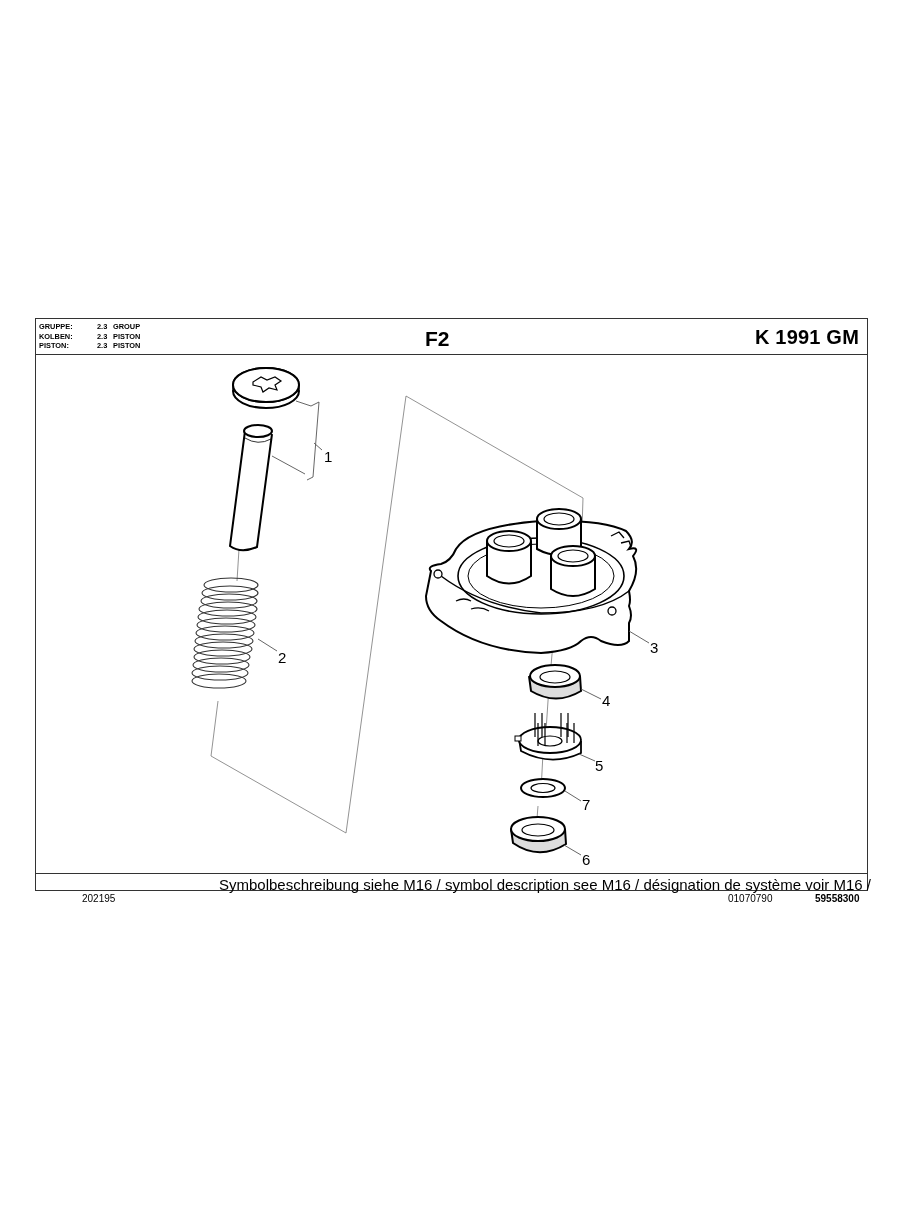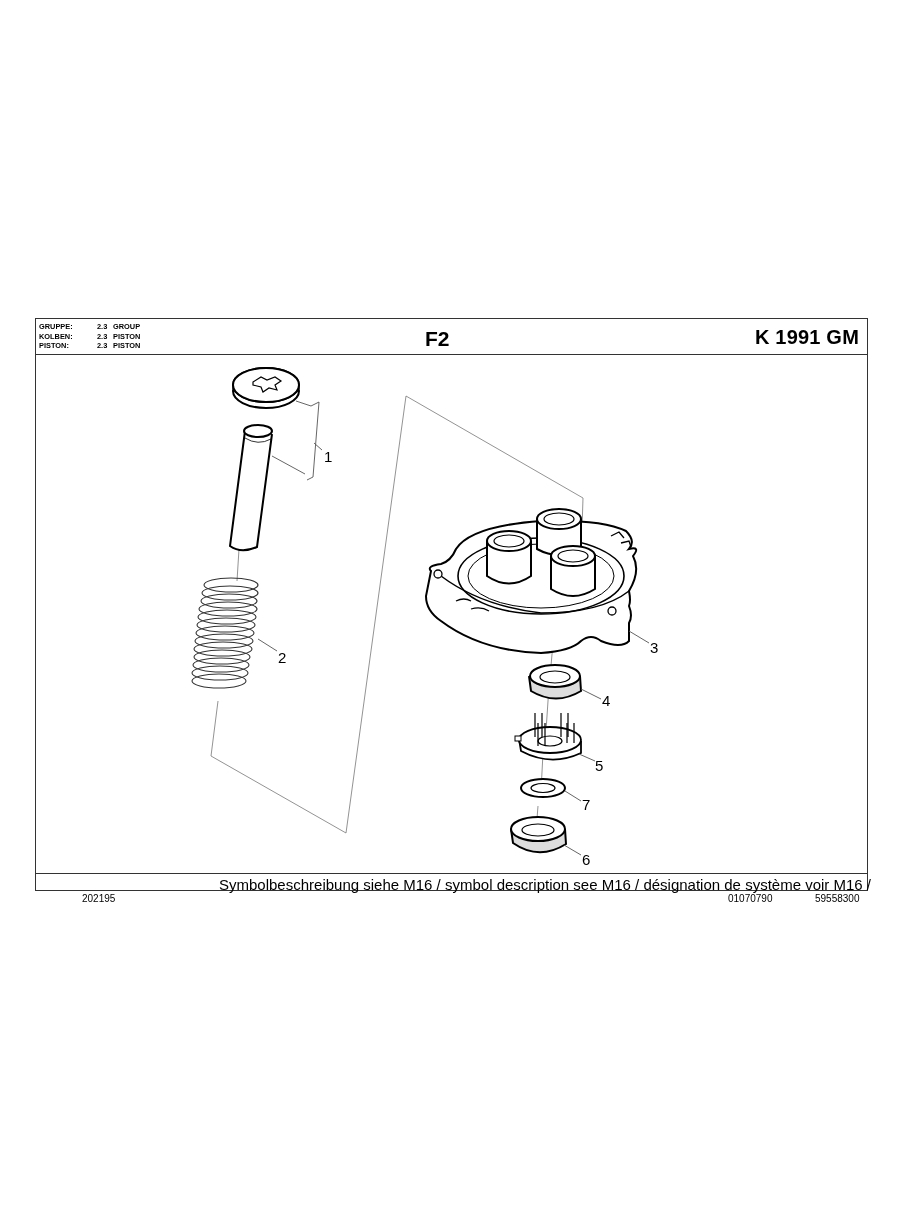--- a/index.html
+++ b/index.html
@@ -11,21 +11,21 @@
   .group-key { width: 58px; }
   .group-num { width: 16px; }
   .fig-code { position: absolute; left: 389px; top: 8px; font-size: 21px; font-weight: bold; }
   .model { position: absolute; right: 8px; top: 7px; font-size: 20px; font-weight: bold; letter-spacing: 0.2px; }
   .drawing { position: absolute; left: 0; top: 35px; width: 833px; height: 521px; }
   .footer { position: absolute; left: 0; bottom: 0; right: 0; height: 16px; border-top: 1px solid #333; font-size: 15px; }
   .footer-note { position: absolute; left: 183px; top: 2px; white-space: nowrap; }
   .bottom-info { position: absolute; top: 893px; font-size: 10px; }
   .doc-num { left: 38px; margin-left: 44px; }
   .ref1 { left: 728px; }
-  .ref2 { left: 815px; }
+  .ref2 { left: 815px; font-weight: bold; }
   .callout { font-family: "Liberation Sans", sans-serif; font-size: 15px; fill: #000; }
 </style>
 </head>
 <body>
 
 <div class="sheet">
   <div class="header">
     <div class="group-block">
       <div class="group-row">
         <span class="group-key">GRUPPE:</span>

